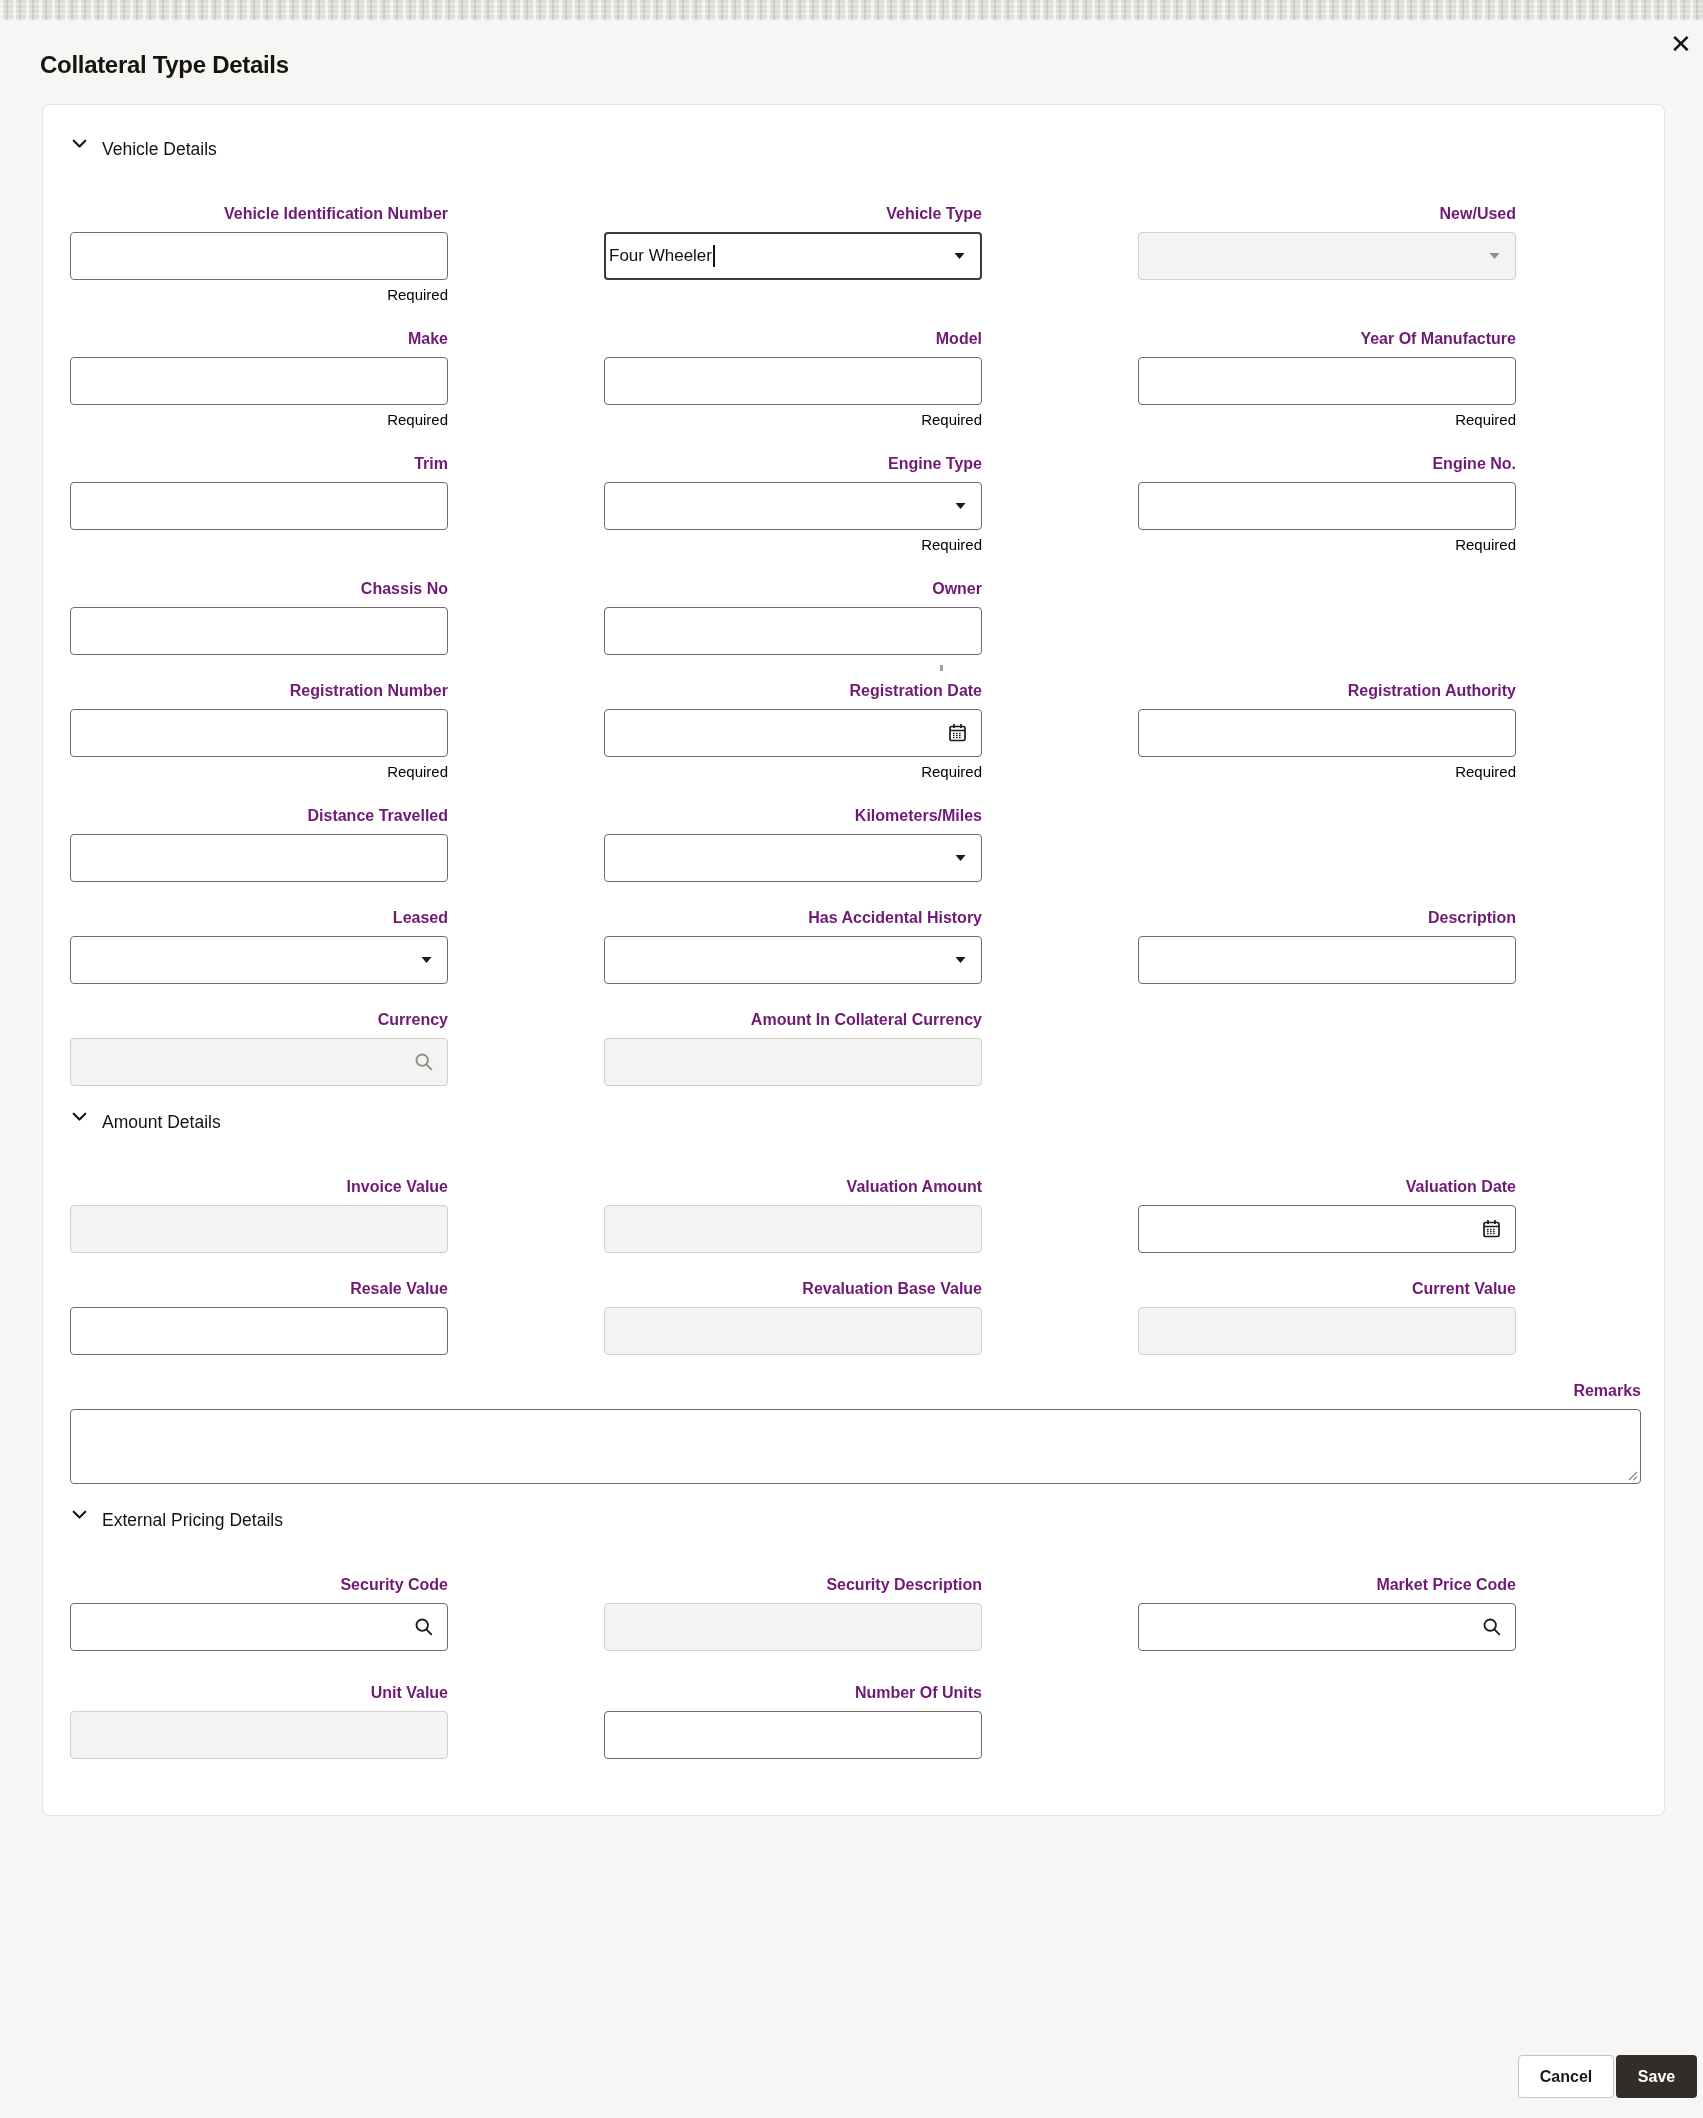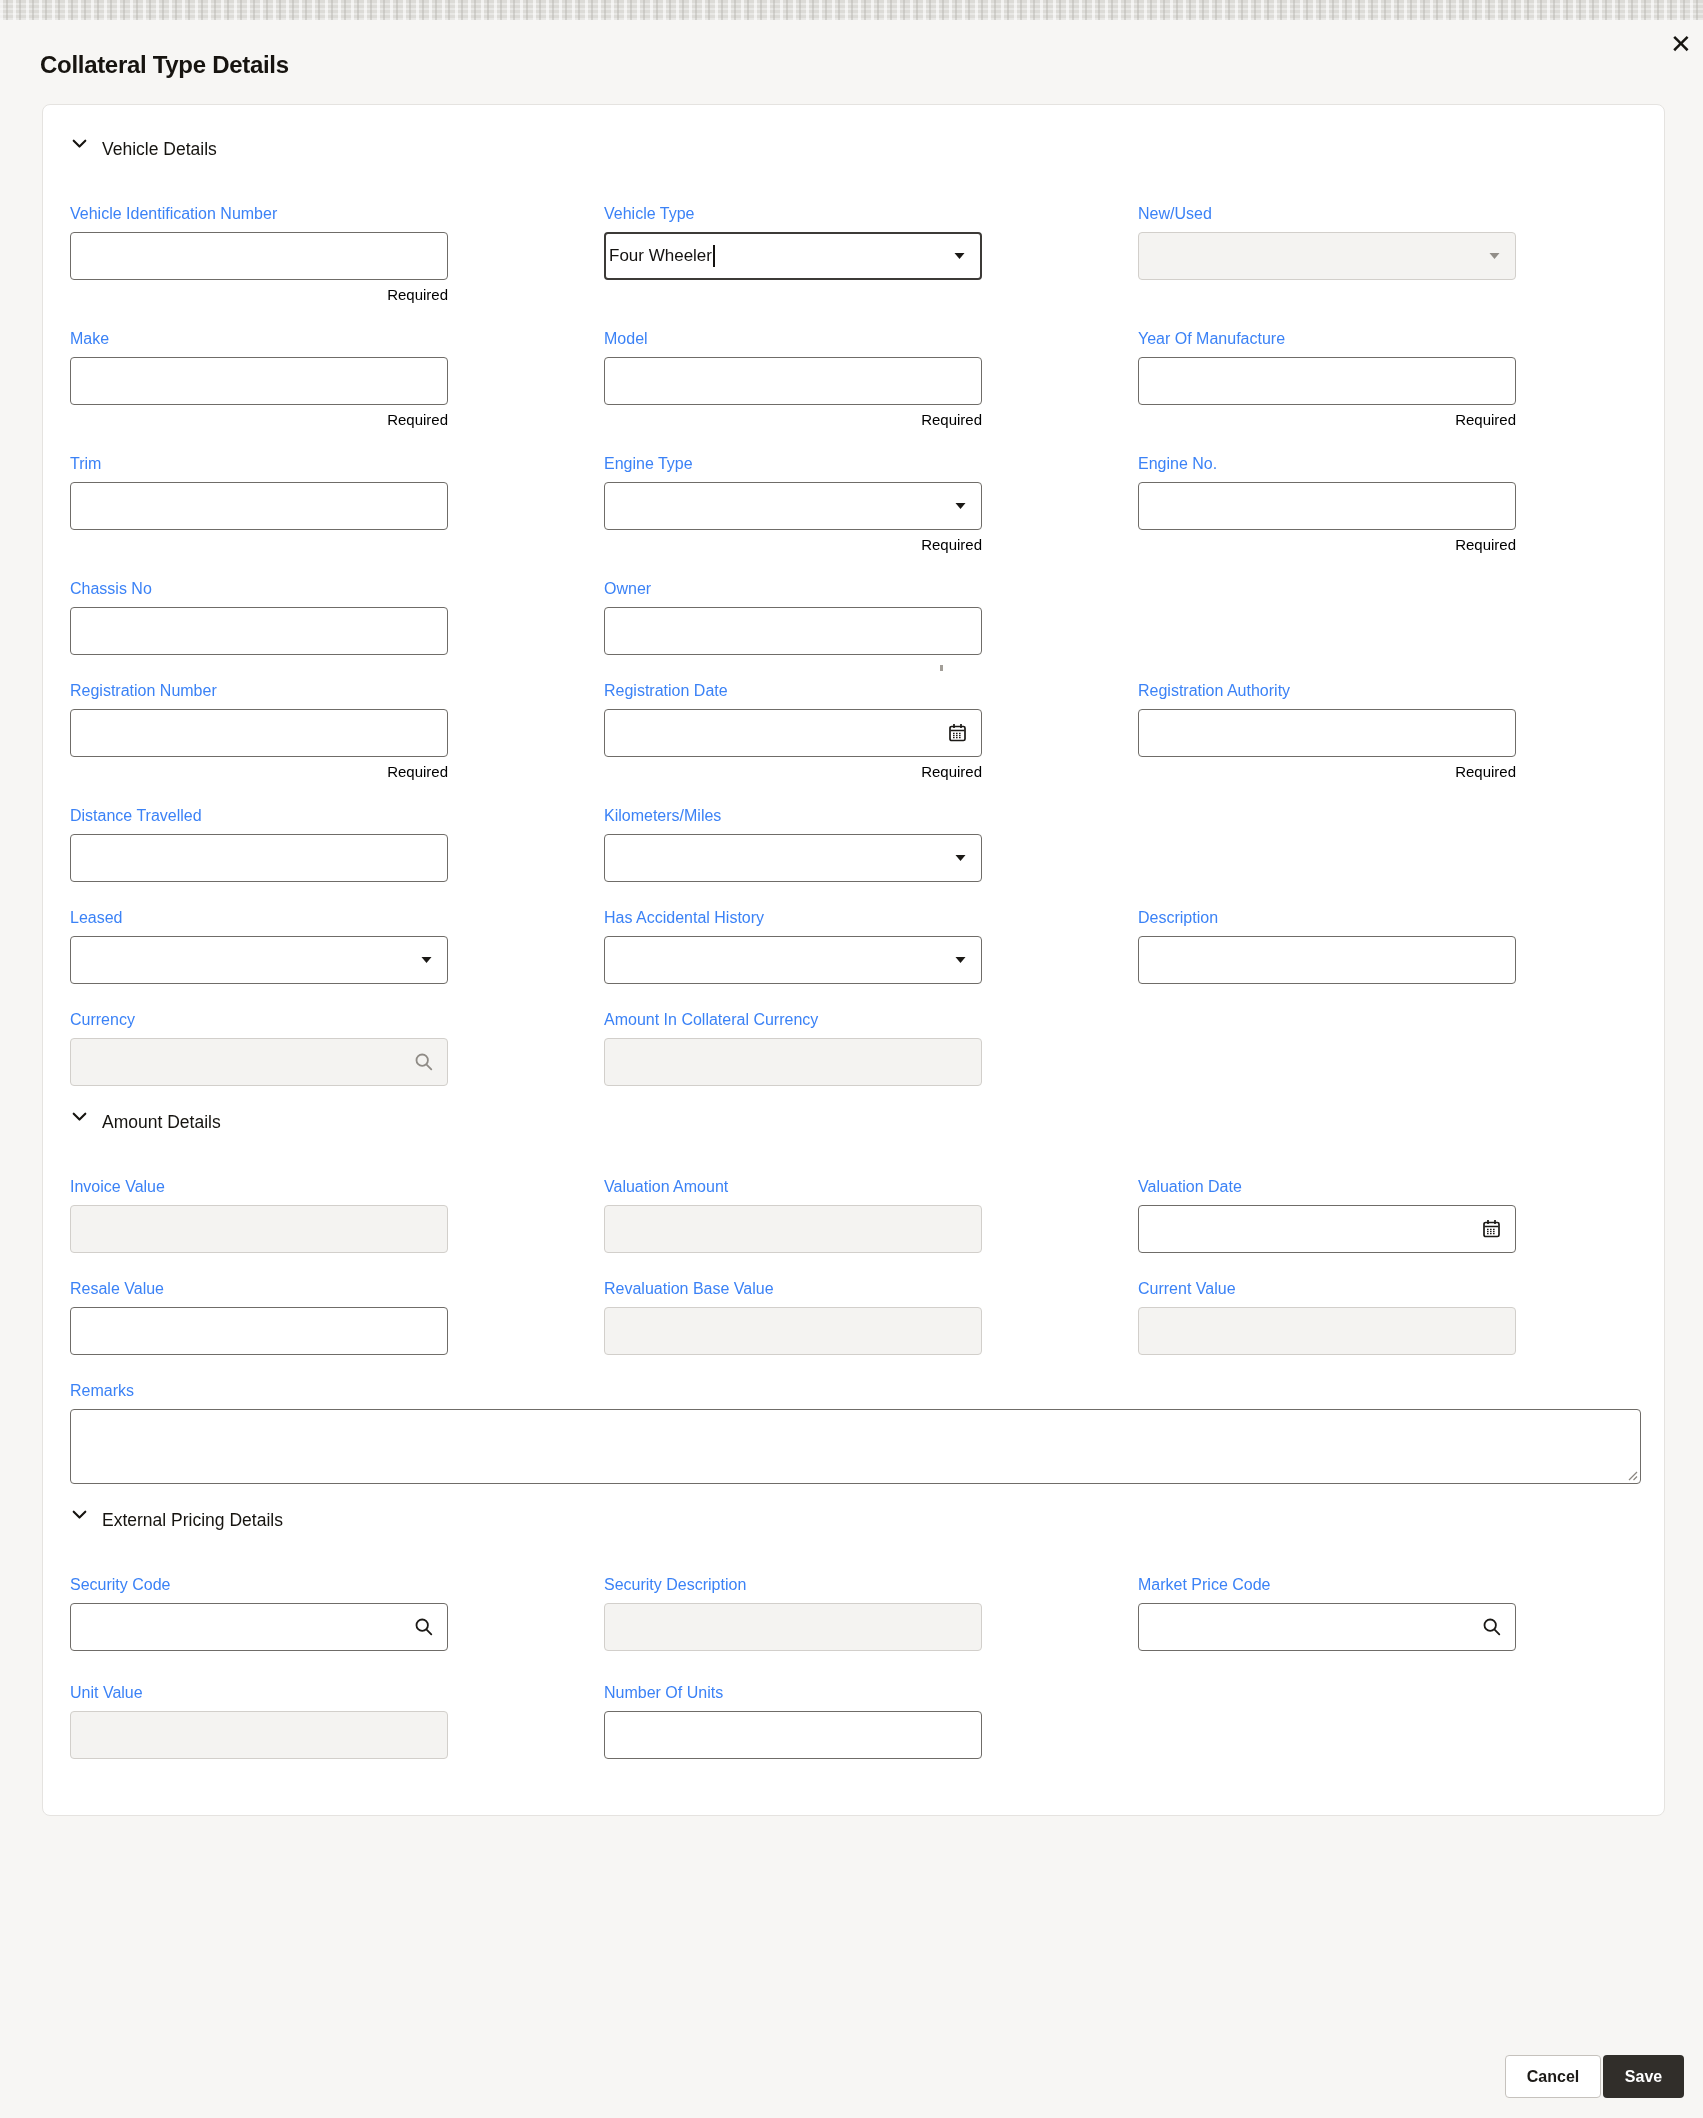--- a/index.html
+++ b/index.html
@@ -51,22 +51,22 @@
     display:grid;
     grid-template-columns:378px 378px 378px;
     column-gap:156px;
     margin-bottom:26px;
   }
   .row-full { grid-template-columns:1571px; }
   .gap-before { margin-top:26px; }
   .gap-before-lg { margin-top:32px; }
   .field { position:relative; }
   .label {
-    font-size:16px; font-weight:400; color:#3b82f6;
-    line-height:19px; margin-bottom:9px;
+    font-size:16px; font-weight:700; color:#701a75;
+    line-height:19px; margin-bottom:9px;text-align:right;
   }
   .input {
     position:relative; height:48px;
     border:1px solid #6f6c68; border-radius:4px;
     background:#fff;
     display:flex; align-items:center;
     padding:0 14px;
   }
   .input.disabled { background:#f4f3f1; border-color:#d2cfcb; }
   .input.focused { border:2px solid #3c3a37; padding:0 3px; }
@@ -84,21 +84,21 @@
     text-align:right; line-height:17px;
   }
   .stray { position:absolute; left:336px; top:86px; width:3px; height:6px; background:#a29e98; }
   .textarea {
     position:relative; height:75px;
     border:1px solid #6f6c68; border-radius:4px;
     background:#fff;
   }
   .resize { position:absolute; right:2px; bottom:2px; display:flex; }
   .footer {
-    position:absolute; top:2055px; right:19px;
+    position:absolute; top:2055px; right:6px;
     display:flex; align-items:center;
   }
   .btn {
     height:43px; border-radius:4px;
     font-family:"Liberation Sans", sans-serif;
     font-size:16px; font-weight:700;
     cursor:pointer;
   }
   .btn-cancel {
     width:96px;

